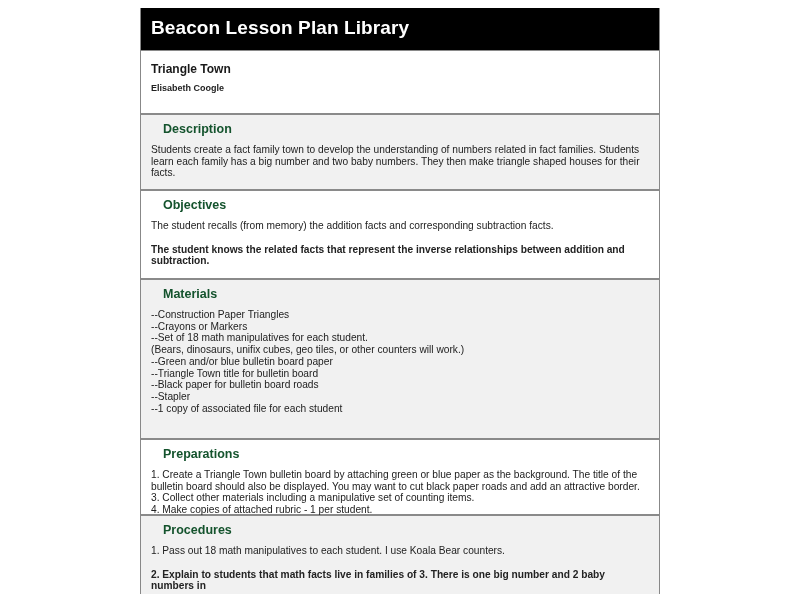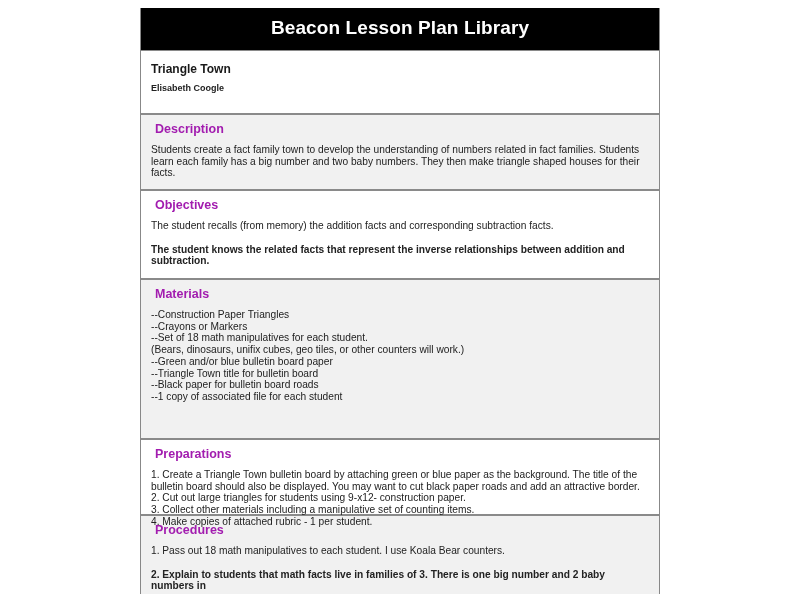--- a/index.html
+++ b/index.html
@@ -25,36 +25,35 @@
     }
     .banner {
       background: #000;
       color: #fff;
       height: 42px;
       box-sizing: border-box;
       padding: 9px 10px 0 10px;
       font-size: 19px;
       font-weight: bold;
       letter-spacing: 0.1px;
-      text-align: center;
     }
     .section {
       border-top: 2px solid #8a8a8a;
       box-sizing: border-box;
       padding: 7px 10px 8px 10px;
       font-size: 10.2px;
       line-height: 11.7px;
     }
     .section.white { background: #ffffff; }
     .section.gray { background: #f1f1f1; }
     .section h2 {
-      margin: 0 0 7px 4px;
+      margin: 0 0 7px 12px;
       font-size: 12.5px;
       font-weight: bold;
-      color: #a21caf;
+      color: #14532d;
       line-height: 15px;
     }
     .title-section {
       height: 63px;
       padding-top: 10px;
       border-top: 1px solid #8a8a8a;
     }
     .title-section h1 {
       margin: 0;
       font-size: 12px;
@@ -106,27 +105,27 @@
 
   <div class="section gray sec-mat">
     <h2>Materials</h2>
     <span class="line">--Construction Paper Triangles</span>
     <span class="line">--Crayons or Markers</span>
     <span class="line">--Set of 18 math manipulatives for each student.</span>
     <span class="line">(Bears, dinosaurs, unifix cubes, geo tiles, or other counters will work.)</span>
     <span class="line">--Green and/or blue bulletin board paper</span>
     <span class="line">--Triangle Town title for bulletin board</span>
     <span class="line">--Black paper for bulletin board roads</span>
+    <span class="line">--Stapler</span>
     <span class="line">--1 copy of associated file for each student</span>
   </div>
 
   <div class="section white sec-prep">
     <h2>Preparations</h2>
     <div>1. Create a Triangle Town bulletin board by attaching green or blue paper as the background. The title of the bulletin board should also be displayed. You may want to cut black paper roads and add an attractive border.</div>
-    <div>2. Cut out large triangles for students using 9-x12- construction paper.</div>
     <div>3. Collect other materials including a manipulative set of counting items.</div>
     <div>4. Make copies of attached rubric - 1 per student.</div>
   </div>
 
   <div class="section gray sec-proc">
     <h2>Procedures</h2>
     <p class="para">1. Pass out 18 math manipulatives to each student. I use Koala Bear counters.</p>
     <p class="para">2. Explain to students that math facts live in families of 3. There is one big number and 2 baby numbers in</p>
   </div>
 

